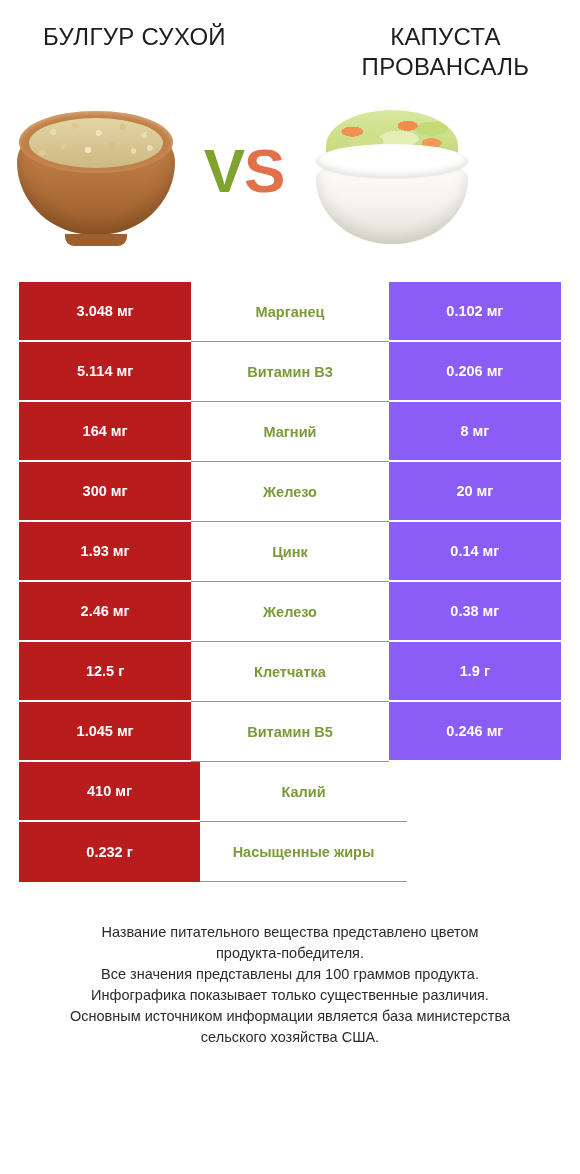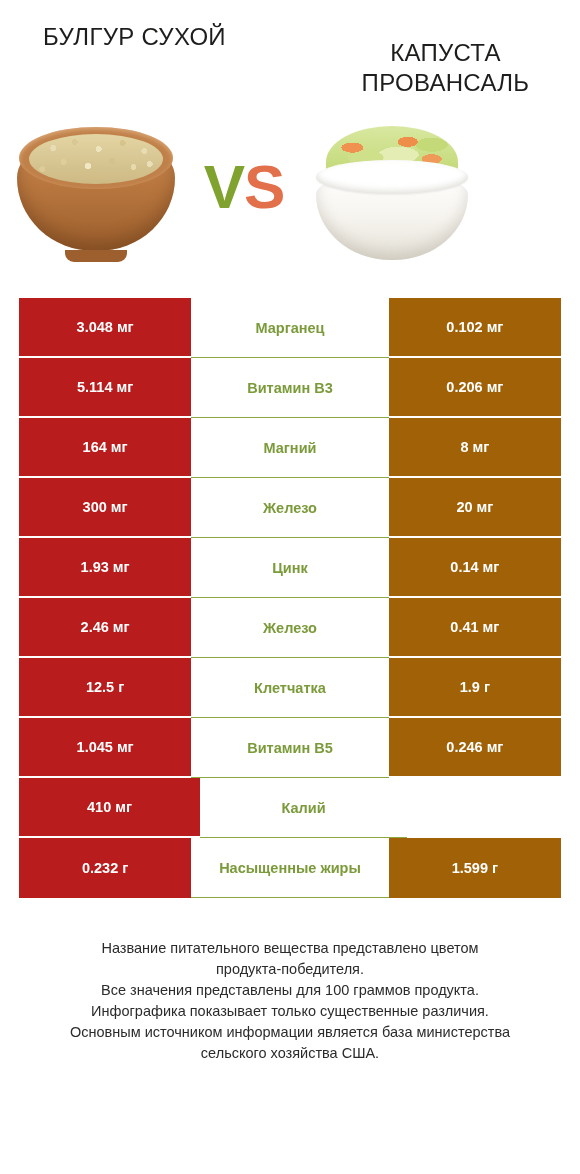--- a/index.html
+++ b/index.html
@@ -28,21 +28,21 @@
     font-size: 24px;
     line-height: 30px;
     letter-spacing: 0.3px;
     color: #1d1d1b;
     font-weight: 400;
     text-transform: uppercase;
     padding: 0 10px;
     box-sizing: border-box;
   }
   .head-col.left  { padding-right: 42px; }
-  .head-col.right { padding-left: 20px; margin-top: 16px; }
+  .head-col.right { padding-left: 20px; }
 
   
   .hero {
     position: relative;
     width: 488px;
     height: 190px;
     display: flex;
     align-items: center;
     justify-content: flex-end;
   }
@@ -184,21 +184,21 @@
   .cell.mid {
     width: 207px;
     background: #ffffff;
     color: #7b9b3a;
     line-height: 18px;
     border-bottom: 1px solid #8ba93f;
     padding: 0 6px;
   }
   .cell.right {
     width: 181px;
-    background: #a16207;
+    background: #8b5cf6;
     color: #ffffff;
     border-bottom: 2px solid #ffffff;
   }
   .trow:last-child .cell.left,
   .trow:last-child .cell.right { border-bottom: none; }
   .trow:last-child .cell.mid  { border-bottom: 1px solid #8ba93f; }
 
   
   .footer {
     width: 540px;
@@ -269,21 +269,21 @@
 
   <div class="trow">
     <div class="cell left">1.93 мг</div>
     <div class="cell mid">Цинк</div>
     <div class="cell right">0.14 мг</div>
   </div>
 
   <div class="trow">
     <div class="cell left">2.46 мг</div>
     <div class="cell mid">Железо</div>
-    <div class="cell right">0.41 мг</div>
+    <div class="cell right">0.38 мг</div>
   </div>
 
   <div class="trow">
     <div class="cell left">12.5 г</div>
     <div class="cell mid">Клетчатка</div>
     <div class="cell right">1.9 г</div>
   </div>
 
   <div class="trow">
     <div class="cell left">1.045 мг</div>
@@ -292,21 +292,20 @@
   </div>
 
   <div class="trow">
     <div class="cell left">410 мг</div>
     <div class="cell mid">Калий</div>
   </div>
 
   <div class="trow">
     <div class="cell left">0.232 г</div>
     <div class="cell mid">Насыщенные жиры</div>
-    <div class="cell right">1.599 г</div>
   </div>
 
 </div>
 
 <div class="footer">
   <p>Название питательного вещества представлено цветом</p>
   <p>продукта-победителя.</p>
   <p>Все значения представлены для 100 граммов продукта.</p>
   <p>Инфографика показывает только существенные различия.</p>
   <p>Основным источником информации является база министерства</p>

